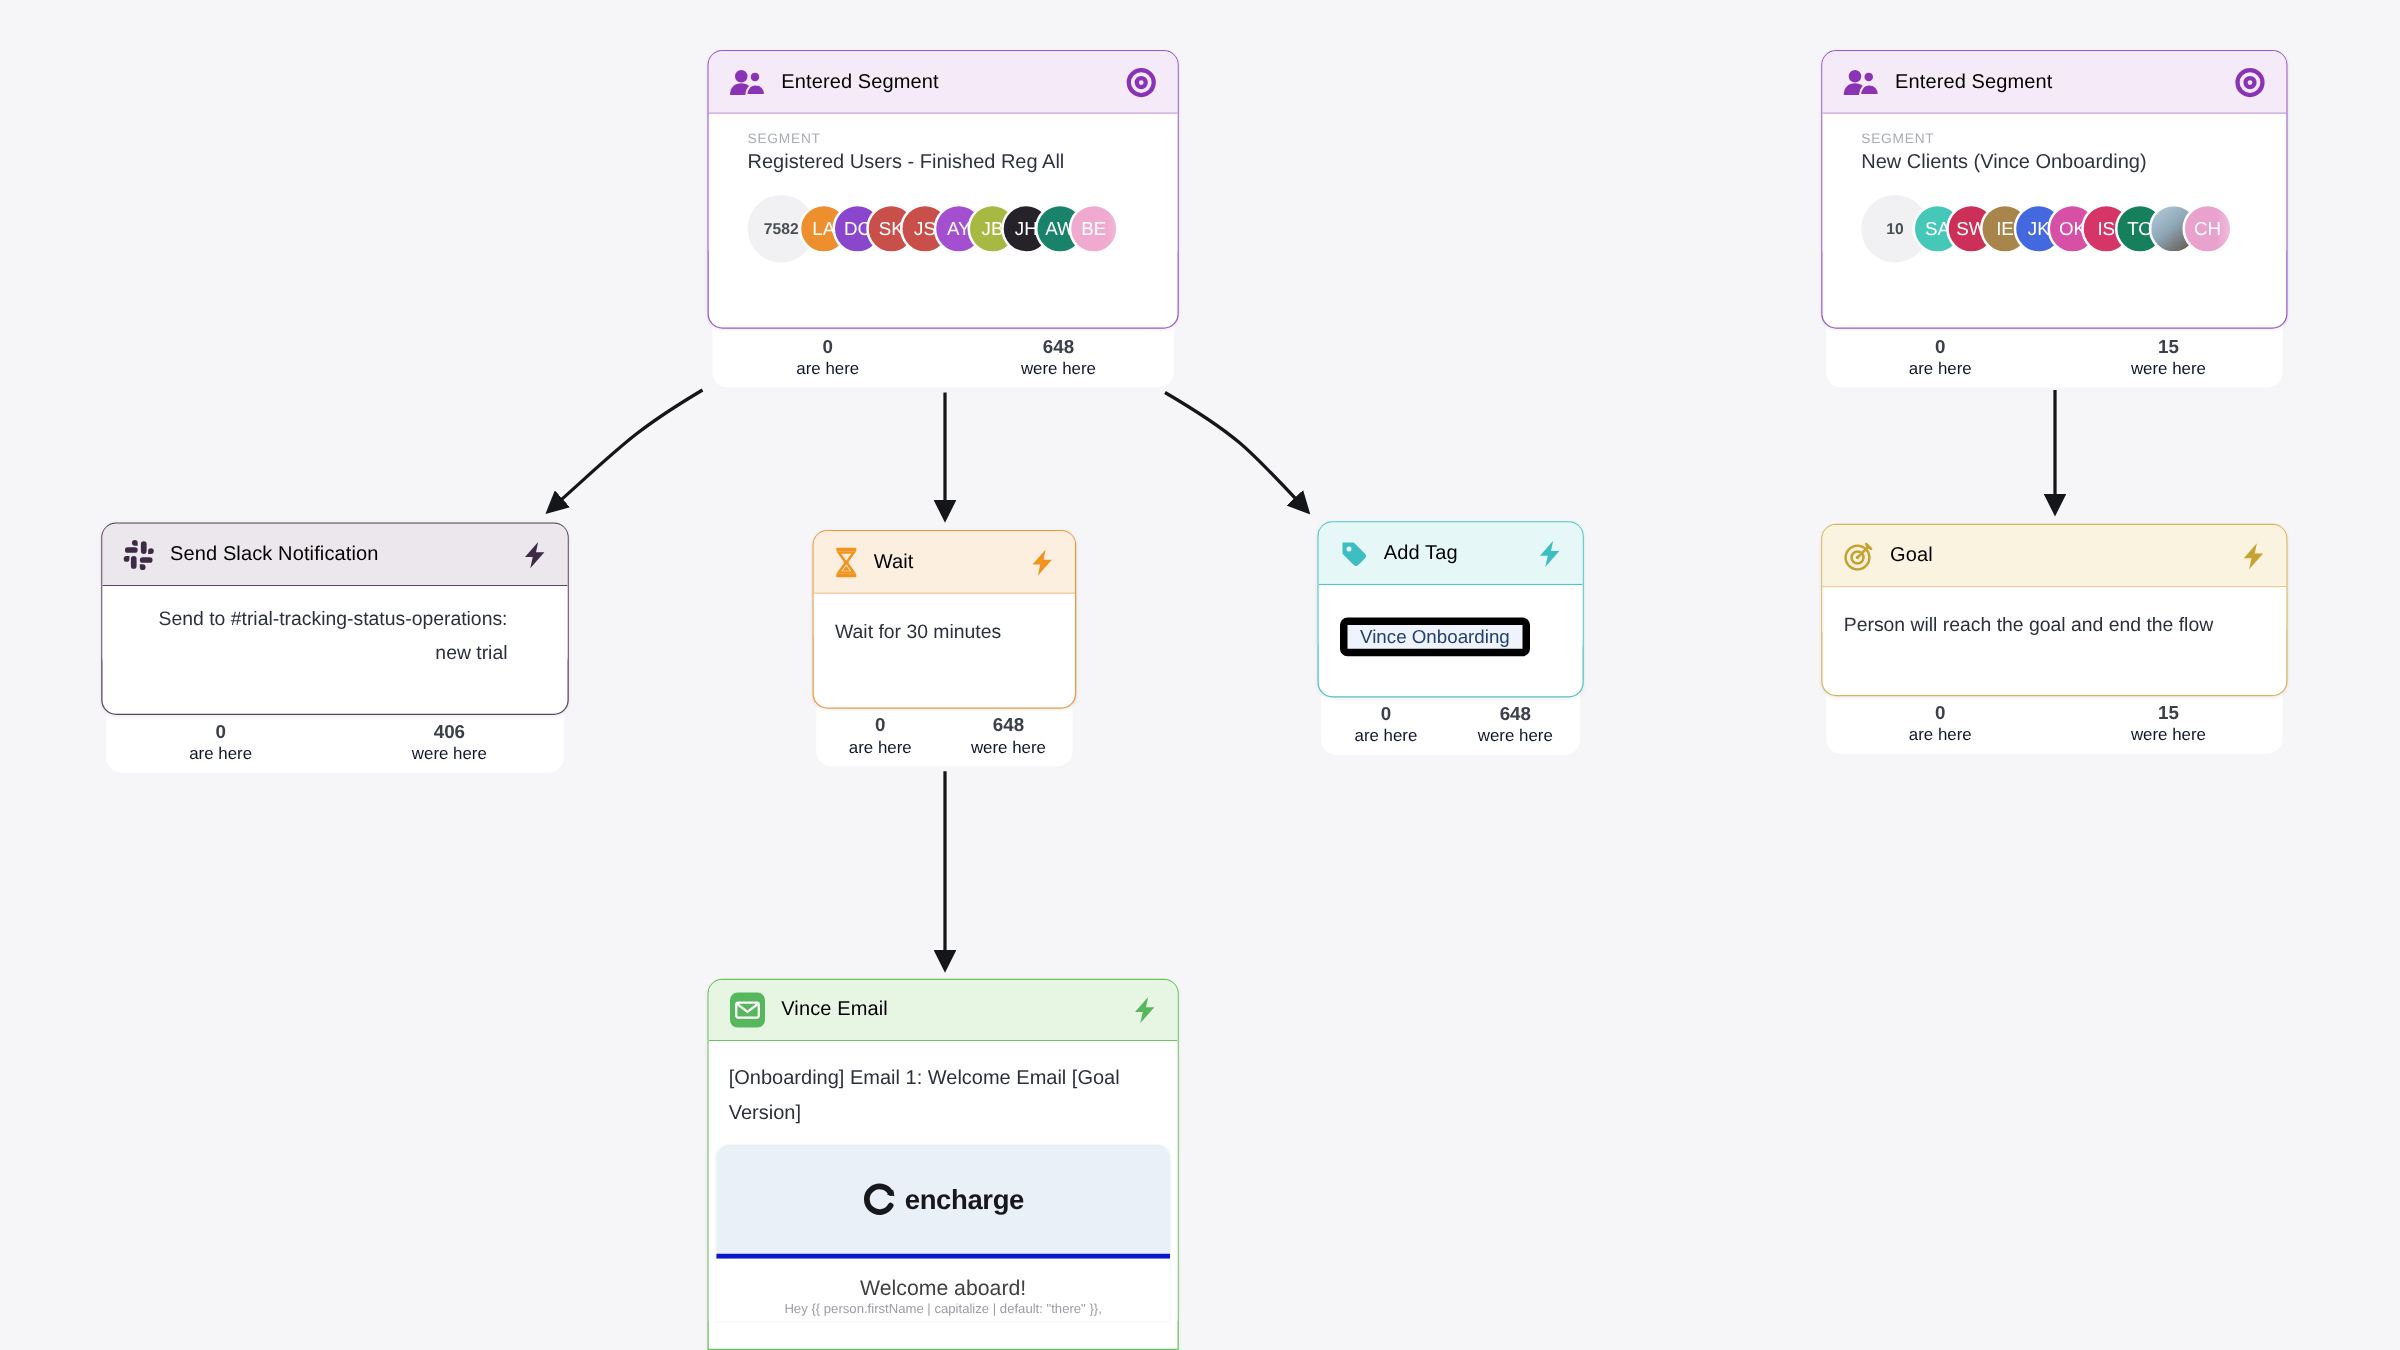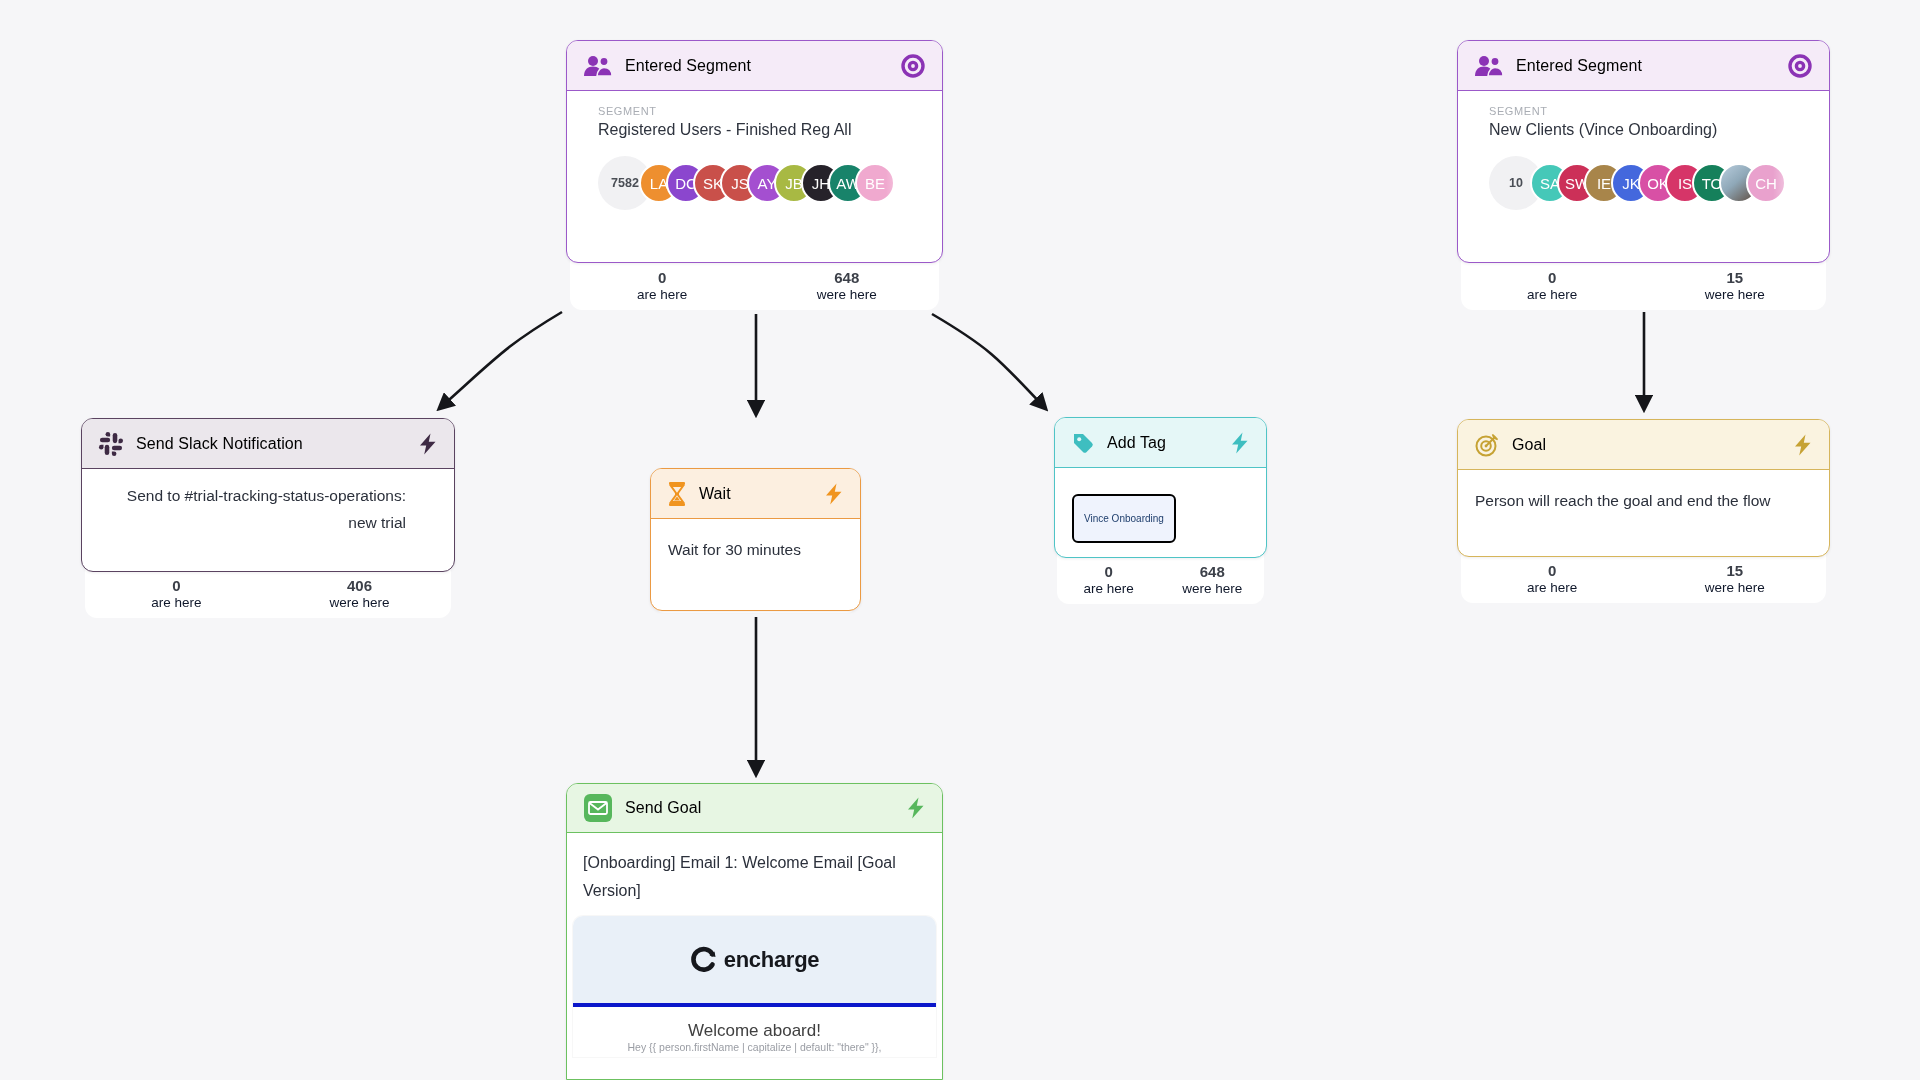--- a/index.html
+++ b/index.html
@@ -31,22 +31,22 @@
             display:inline-flex; align-items:center; justify-content:center;
             font-size:15px; margin-left:-13px; flex:none; }
   .avatar.count { width:54px; height:54px; background:#F1F1F3; border:none; color:#4A4E55;
                   font-weight:700; font-size:12.5px; margin-left:0; }
   .avatar.photo { background:linear-gradient(140deg,#b9cede 0%,#8fa8b8 45%,#5d4a3c 100%); }
   .row-fade { position:absolute; right:-6px; top:-4px; width:46px; height:62px;
               background:linear-gradient(90deg, rgba(255,255,255,0), #ffffff 80%); }
 
   .body-text { font-size:15.5px; color:#2B303B; line-height:27px; }
 
-  .tag-chip { display:inline-block; font-size:10px; color:#21406E; background:#EFF3FD;
-              border:2px solid #000000; border-radius:6px; padding:17px 10px; }
+  .tag-chip { display:inline-block; font-size:15px; color:#21406E; background:#EFF3FD;
+              border:6px solid #000000; border-radius:6px; padding:1px 10px; }
 
   
   .email-subject { font-size:16px; color:#2B303B; line-height:28px; padding:16px 18px 0 16px; }
   .email-preview { margin:11px 6px 0 6px; border-radius:10px 10px 0 0; overflow:hidden;
                    box-shadow:0 0 0 1px rgba(0,0,0,.03); }
   .email-band { background:#E9F0F8; height:87px; display:flex; align-items:center; justify-content:center; }
   .email-rule { height:4px; background:#0B17CA; }
   .email-white { background:#fff; padding:14px 0 4px 0; text-align:center; }
   .email-heading { font-size:17px; color:#404040; font-weight:500; }
   .email-fine { font-size:10.5px; color:#9a9da4; white-space:nowrap; overflow:hidden; }
@@ -205,21 +205,21 @@
   <div class="statsbar" style="left:653px; top:555px; width:205px; height:58px;">
     <div class="stat">
         <div class="num">0</div>
         <div class="lbl">are here</div>
       </div>
     <div class="stat">
         <div class="num">648</div>
         <div class="lbl">were here</div>
       </div>
   </div>
-  <div class="node" style="left:650px; top:424px; width:211px; height:143px; border-color:#EB9A43;margin-top:44px;">
+  <div class="node" style="left:650px; top:424px; width:211px; height:143px; border-color:#EB9A43;">
     <div class="node-header" style="background:#FCEFE0; border-color:#EB9A43;">
       <span class="hicon">
         <svg width="20" height="24" viewBox="0 0 20 24" fill="#F0941F">
           <rect x="2" y="0" width="16" height="3" rx="1"></rect>
           <path d="M4,4 H16 L11,11 V13 L16,20 H4 L9,13 V11 Z" fill="none" stroke="#F0941F" stroke-width="2"></path>
           <path d="M7,18.5 H13 L10,14.5 Z"></path>
           <rect x="2" y="21" width="16" height="3" rx="1"></rect>
         </svg>
       </span>
       <span class="node-title">Wait</span>
@@ -299,21 +299,21 @@
 
   <div class="node" style="left:566px; top:783px; width:377px; height:297px; border-color:#6CC160; border-radius:12px 12px 0 0;">
     <div class="node-header" style="background:#E7F6E3; border-color:#6CC160; height:49px;">
       <span class="hicon">
         <svg width="30" height="30" viewBox="0 0 30 30">
           <rect x="1" y="1" width="28" height="28" rx="6" fill="#57B75C"></rect>
           <rect x="6" y="9" width="18" height="12" rx="1.5" fill="none" stroke="#fff" stroke-width="1.8"></rect>
           <path d="M6.5,10 L15,16.5 L23.5,10" fill="none" stroke="#fff" stroke-width="1.8"></path>
         </svg>
       </span>
-      <span class="node-title">Send Goal</span>
+      <span class="node-title">Vince Email</span>
       <span class="hicon">
         <svg width="20" height="22" viewBox="0 0 20 22" fill="#57B75C">
             <path d="M12.5,0.5 L2,12.5 H8.2 L6.2,21.5 L17.5,8.8 H10.8 Z"></path>
           </svg>
       </span>
     </div>
     <div class="node-body" style="border-radius:0;">
       <div class="email-subject">[Onboarding] Email 1: Welcome Email [Goal Version]</div>
       <div class="email-preview">
         <div class="email-band">

